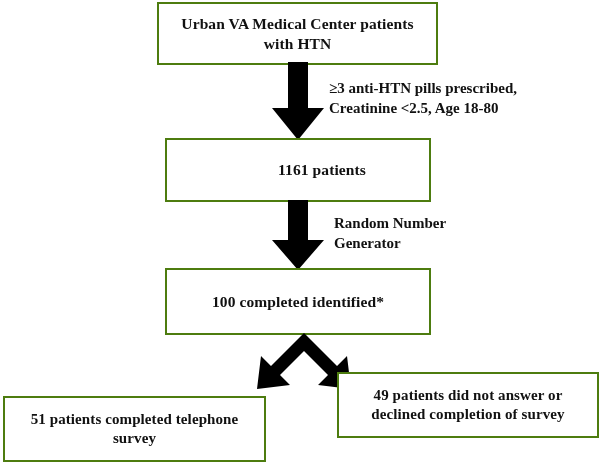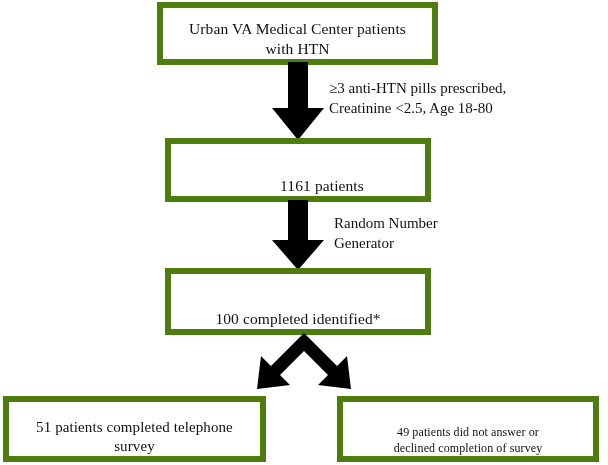--- a/index.html
+++ b/index.html
@@ -11,43 +11,43 @@
     position: relative;
     width: 608px;
     height: 465px;
     background: #ffffff;
     font-family: "Liberation Serif", "DejaVu Serif", serif;
     overflow: hidden;
   }
   .node {
     position: absolute;
     box-sizing: border-box;
-    border: 6px solid #4d7c0f;
+    border: 2px solid #4d7c0f;
     background: #ffffff;
     display: flex;
-    align-items: flex-end;
+    align-items: center;
     justify-content: center;
     text-align: center;
     color: #111111;
-    font-weight: normal;
+    font-weight: bold;
     line-height: 1.28;
     letter-spacing: 0.1px;
   }
   .node-text {
     display: block;
     padding: 0 10px;
     white-space: pre-line;
   }
 
   
   #box-source   { left: 157px; top: 2px;   width: 281px; height: 63px;  font-size: 15.5px; }
   #box-cohort   { left: 165px; top: 138px; width: 266px; height: 64px;  font-size: 15.5px; padding-left: 48px; }
   #box-sample   { left: 165px; top: 268px; width: 266px; height: 67px;  font-size: 15.5px; }
   #box-completed{ left: 3px;   top: 396px; width: 263px; height: 66px;  font-size: 15px;  }
-  #box-declined { left: 337px; top: 396px; width: 262px; height: 66px;  font-size: 12px;  }
+  #box-declined { left: 337px; top: 372px; width: 262px; height: 66px;  font-size: 15px;  }
 
   
   .block-arrow {
     position: absolute;
     display: block;
   }
   #arrow-screening { left: 272px; top: 62px;  width: 52px; height: 78px; }
   #arrow-random    { left: 272px; top: 200px; width: 52px; height: 70px; }
 
   
@@ -56,21 +56,21 @@
     left: 252px;
     top: 333px;
     width: 104px;
     height: 60px;
   }
 
   
   .edge-label {
     position: absolute;
     color: #111111;
-    font-weight: normal;
+    font-weight: bold;
     line-height: 1.3;
     white-space: pre-line;
     text-align: left;
   }
   #label-screening { left: 329px; top: 79px;  font-size: 15px; }
   #label-random    { left: 334px; top: 214px; font-size: 15px; }
 </style>
 </head>
 <body>
 

